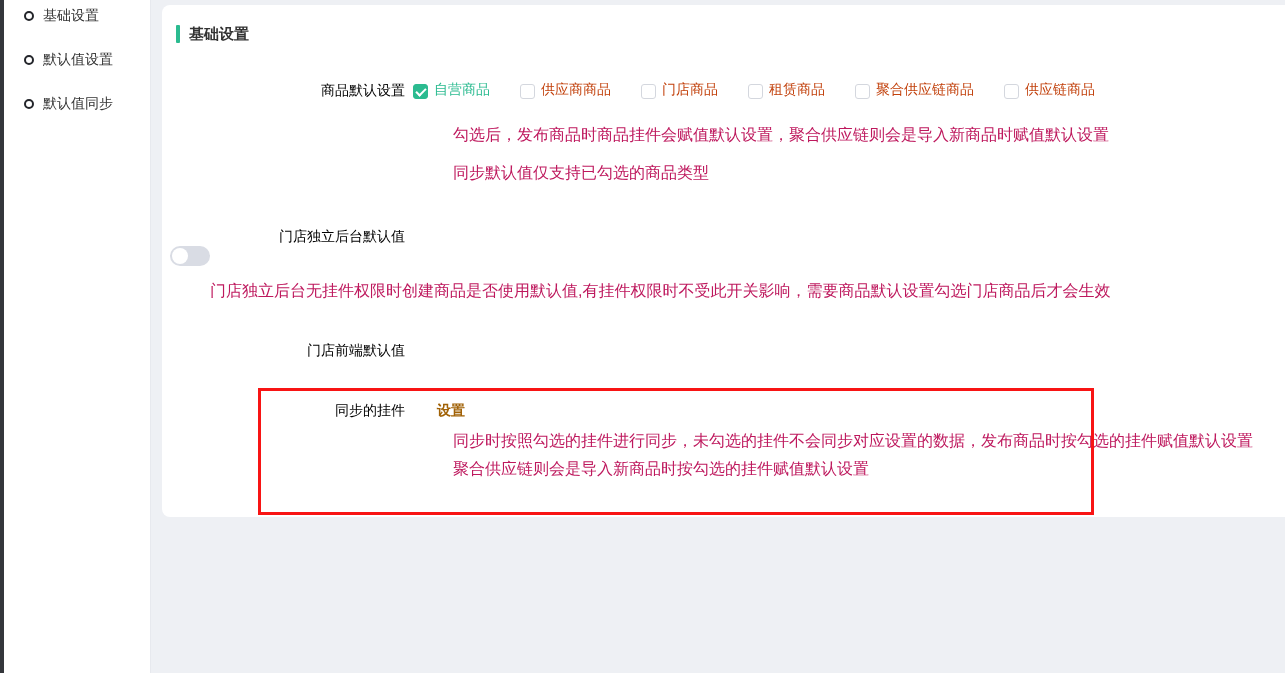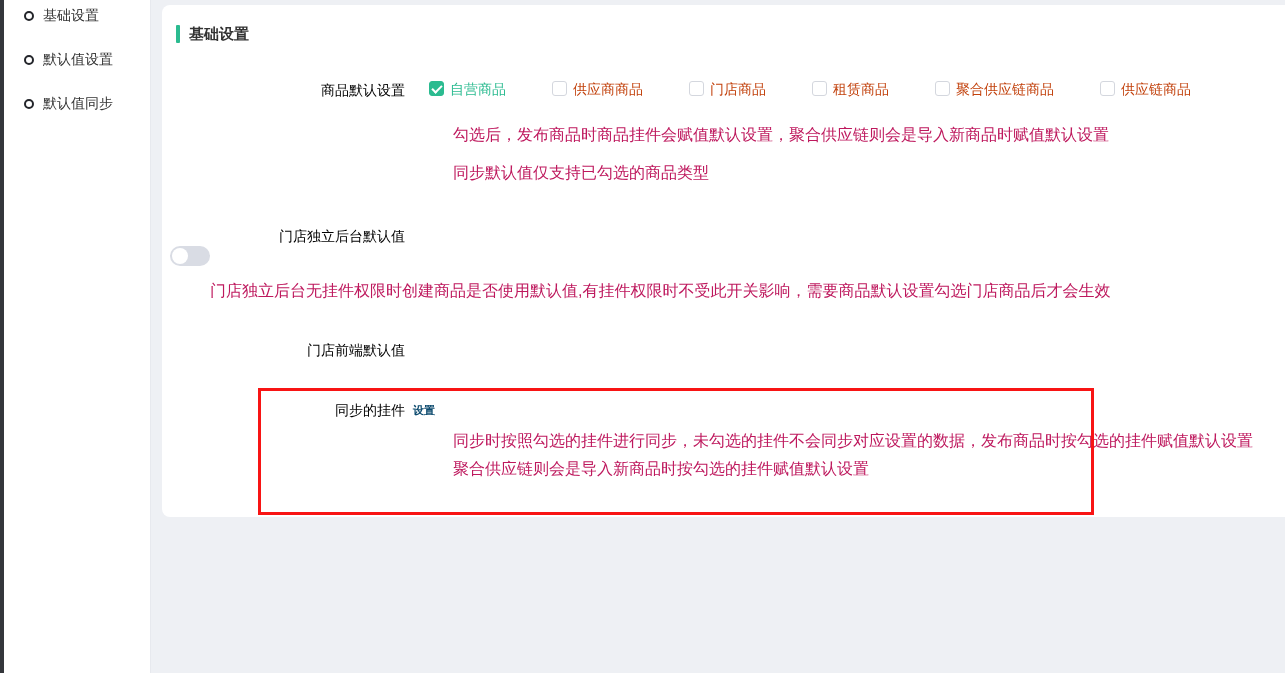--- a/index.html
+++ b/index.html
@@ -50,21 +50,21 @@
   .form { margin-top:36px; }
   .row { display:flex; align-items:flex-start; }
   .row + .row { margin-top:0; }
   .row-label {
     width:243px; flex-shrink:0; text-align:right;
     font-size:14px; color:#000000; line-height:20px; white-space:nowrap;
   }
   .row-content { margin-left:8px; flex:1; }
 
   .cbx-line { display:flex; align-items:center; gap:30px; height:20px; }
-  .cbx { display:inline-flex; align-items:flex-start; cursor:pointer;margin-left:16px; }
+  .cbx { display:inline-flex; align-items:flex-end; cursor:pointer; }
   .cbx-box {
     position:relative; width:15px; height:15px; border:1px solid #d4d7de;
     border-radius:3px; background:#fff; flex-shrink:0;
   }
   .cbx-text { margin-left:6px; font-size:14px; color:#c2410c; white-space:nowrap; }
   .cbx.checked .cbx-box { background:#2bbb90; border-color:#2bbb90; }
   .cbx.checked .cbx-box::after {
     content:""; position:absolute; left:4px; top:1px; width:4px; height:8px;
     border:solid #fff; border-width:0 2px 2px 0; transform:rotate(45deg);
   }
@@ -84,22 +84,22 @@
   .toggle {
     position:relative; width:40px; height:20px; border-radius:10px;
     background:#d9dce4; cursor:pointer; display:inline-block;
   }
   .toggle .knob {
     position:absolute; left:2px; top:2px; width:16px; height:16px;
     border-radius:50%; background:#fff;
   }
 
   .link-btn {
-    font-size:11px; font-weight:bold; color:#0c4a6e; line-height:20px;
-    cursor:pointer; display:inline-block;
+    font-size:14px; font-weight:bold; color:#a16207; line-height:20px;
+    cursor:pointer; display:inline-block;margin-left:24px;
   }
 
   
   .highlight-box {
     position:absolute; left:258px; top:388px; width:836px; height:127px;
     border:3px solid #f81414; pointer-events:none; z-index:10;
   }
 </style>
 </head>
 <body>

